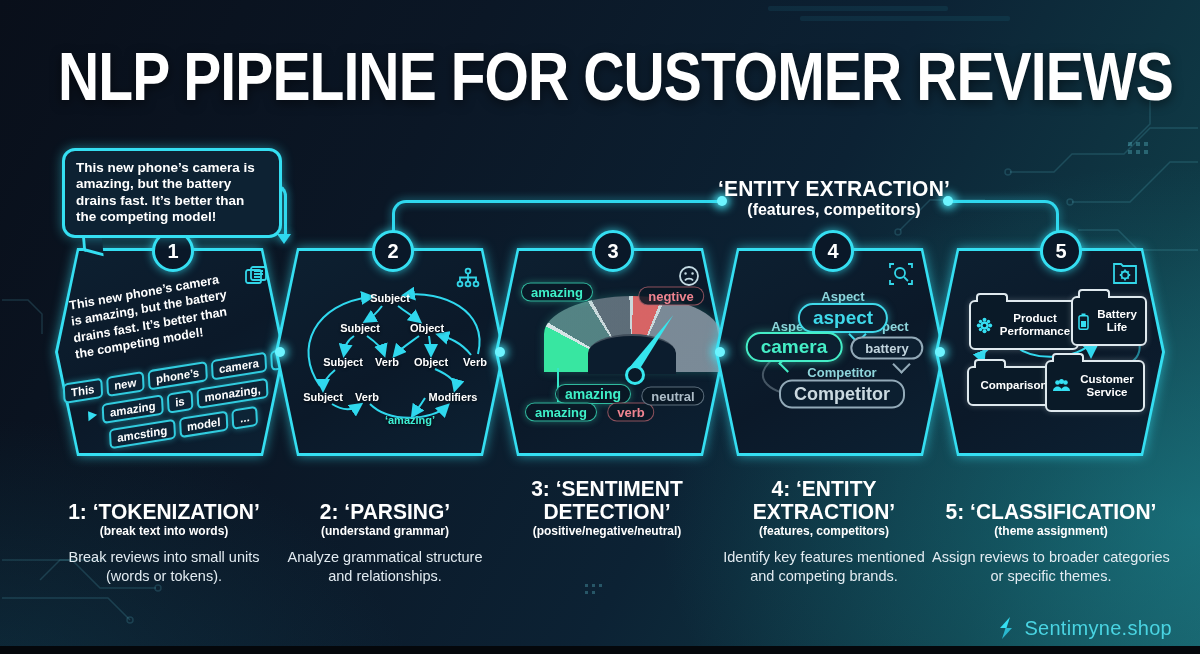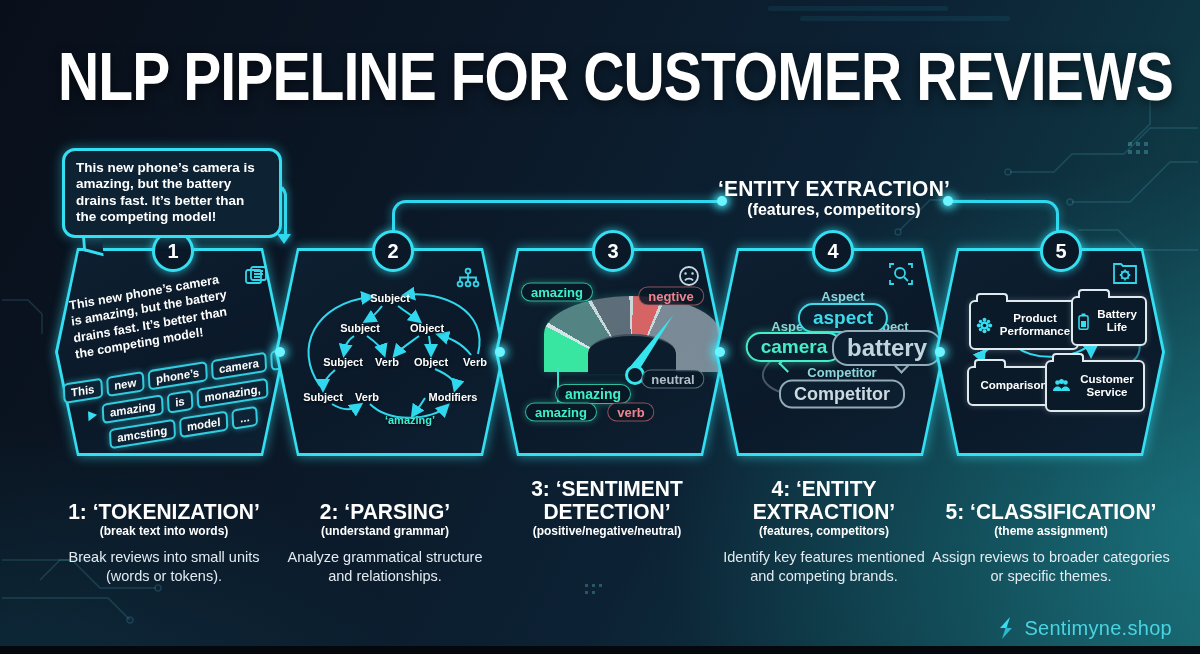--- a/index.html
+++ b/index.html
@@ -104,21 +104,21 @@
   .pill.neu{color:#aebdc8;border:1.5px solid rgba(160,180,195,.55);}
   .pill.big{font-size:14px;}
   .gline{position:absolute;left:62px;top:120px;width:2px;height:34px;background:#35e6c8;z-index:5;}
   
   .asp-label{position:absolute;transform:translate(-50%,-50%);font-weight:bold;font-size:13px;
     color:#8fd6dc;z-index:5;white-space:nowrap;}
   .ebubble{position:absolute;transform:translate(-50%,-50%);padding:2px 13px;border-radius:16px;
     background:#0c1f30;font-weight:bold;z-index:5;white-space:nowrap;}
   .eb-aspect{color:#3fd9ea;border:2px solid #3fd9ea;font-size:19px;box-shadow:0 0 9px rgba(63,217,234,.5);}
   .eb-camera{color:#45eec7;border:2px solid #45eec7;font-size:19px;box-shadow:0 0 9px rgba(69,238,199,.5);}
-  .eb-battery{color:#c2d5de;border:2px solid #93aab8;font-size:24px;}
+  .eb-battery{color:#c2d5de;border:2px solid #93aab8;font-size:13px;}
   .eb-comp{color:#cbd9e0;border:2px solid #93aab8;font-size:18px;border-radius:13px;}
   .etail{position:absolute;width:11px;height:11px;background:#0c1f30;z-index:4;transform:rotate(45deg);}
   .etail.t-aspect{left:136px;top:80px;border-right:2px solid #3fd9ea;border-bottom:2px solid #3fd9ea;}
   .etail.t-camera{left:66px;top:109px;border-left:2px solid #45eec7;border-bottom:2px solid #45eec7;}
   .etail.t-battery{left:180px;top:110px;border-right:2px solid #93aab8;border-bottom:2px solid #93aab8;}
   
   .folder{position:absolute;background:#0a1a28;border:2px solid #dfe9ee;border-radius:6px;z-index:5;
     color:#fff;font-weight:bold;font-size:11.5px;line-height:1.15;
     display:flex;align-items:center;justify-content:center;gap:5px;padding:3px 5px;text-align:center;
     box-shadow:0 0 6px rgba(220,235,240,.25);}
@@ -287,21 +287,21 @@
   <div class="gauge"></div>
   <div class="gauge-hole"></div>
   <div class="needle"></div>
   <div class="hub"></div>
   <div class="gline"></div>
   <div class="pill pos" style="left:62px;top:44px">amazing</div>
   <div class="pill neg" style="left:176px;top:48px">negtive</div>
   <div class="pill pos big" style="left:98px;top:146px">amazing</div>
   <div class="pill pos" style="left:66px;top:164px">amazing</div>
   <div class="pill neg" style="left:136px;top:164px">verb</div>
-  <div class="pill neu" style="left:178px;top:131px">neutral</div>
+  <div class="pill neu" style="left:178px;top:148px">neutral</div>
 </div>
 
 <div class="panel p4">
   <div class="shape"></div>
   <div class="inner"></div>
   <svg class="panel-icon" style="left:172px;top:12px" width="28" height="28" viewBox="0 0 28 28">
     <g stroke="#35dff2" fill="none" stroke-width="1.8">
       <path d="M3 8 v-4 h4 M21 4 h4 v4 M25 20 v4 h-4 M7 24 h-4 v-4"></path>
       <circle cx="13" cy="13" r="5"></circle>
       <path d="M17 17 l4 4"></path>

